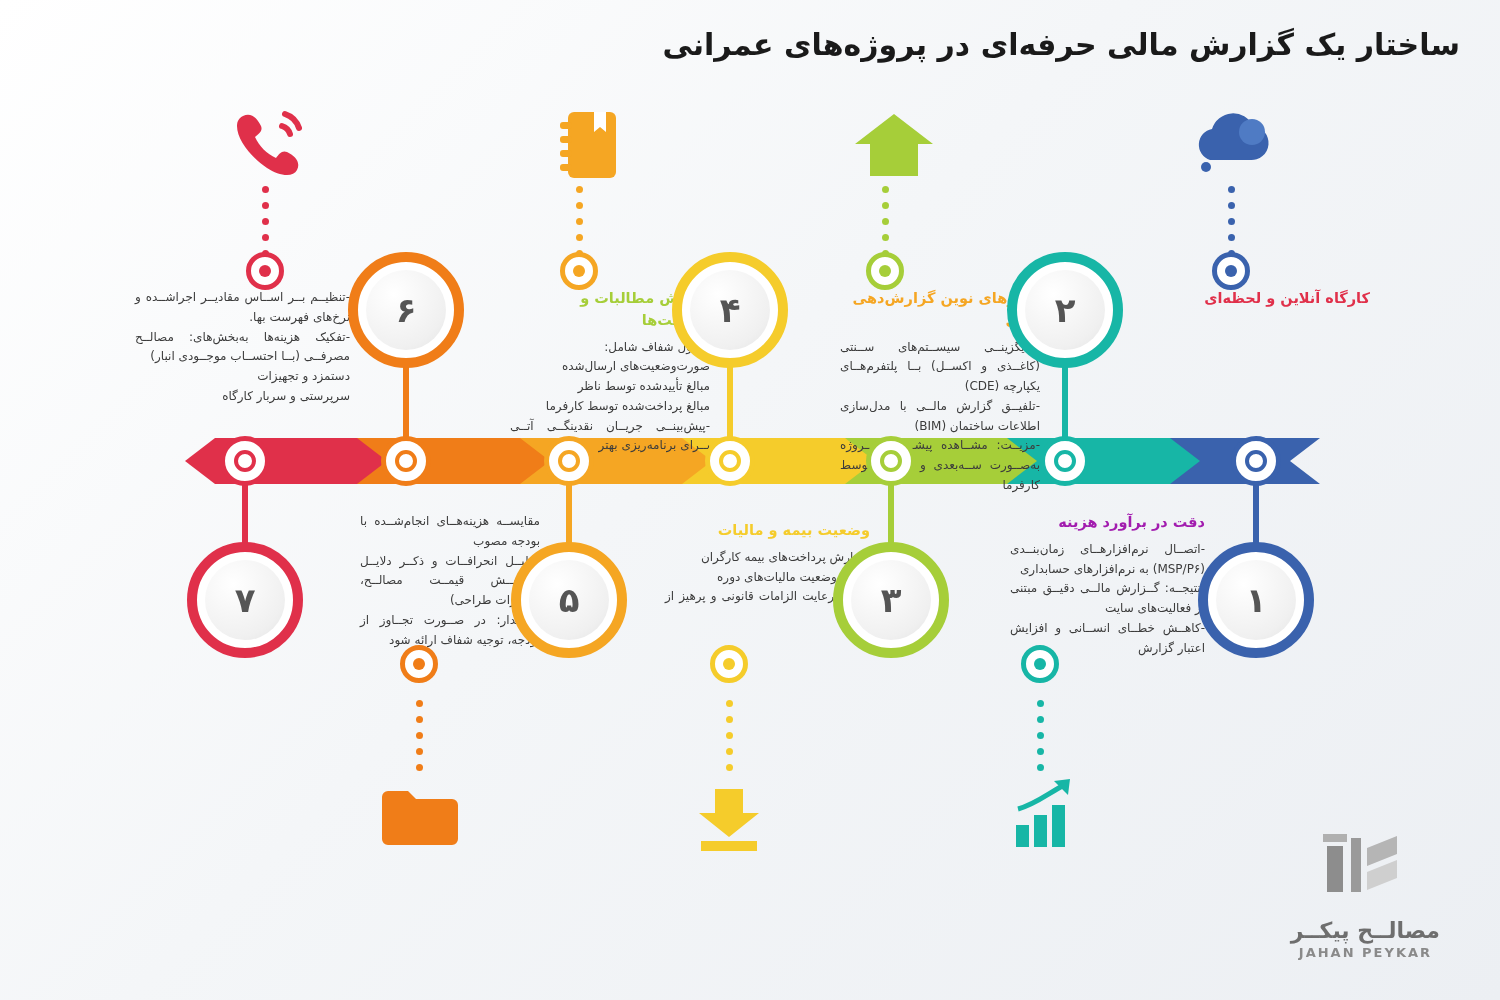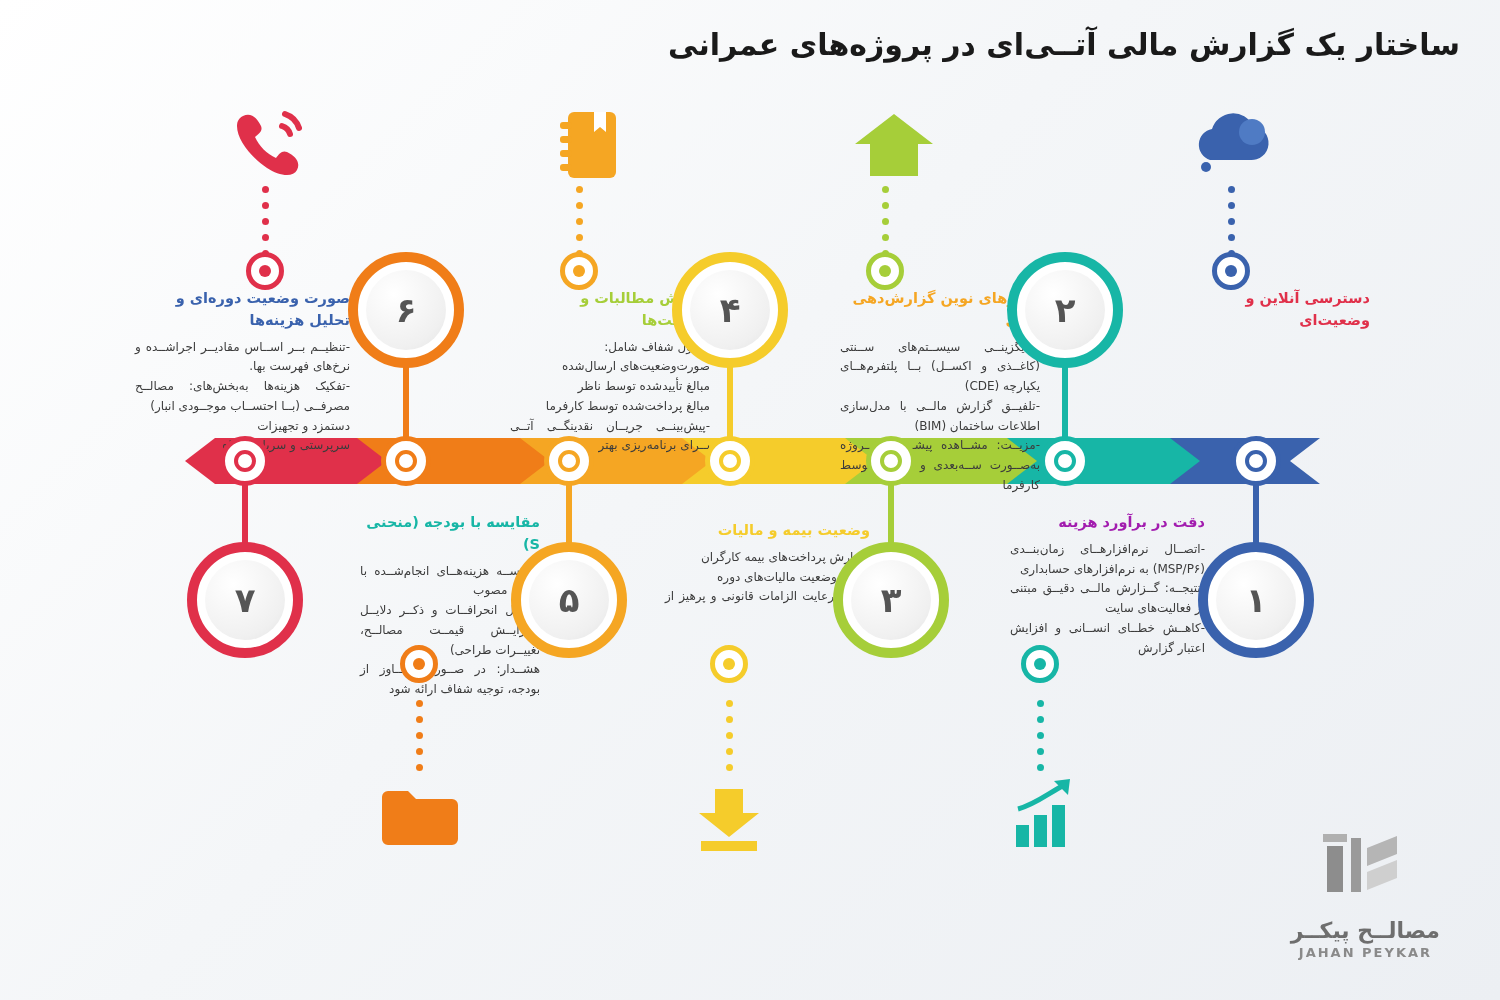--- a/index.html
+++ b/index.html
@@ -64,21 +64,21 @@
   .icon{position:absolute;z-index:4;}
 
   
   .logo{position:absolute;right:60px;bottom:40px;text-align:center;color:#7d7d7d;}
   .logo .fa{font-size:22px;font-weight:bold;color:#6e6e6e;margin-top:6px;letter-spacing:1px;}
   .logo .en{font-size:13px;font-weight:bold;color:#8a8a8a;letter-spacing:2px;margin-top:2px;}
 </style>
 </head>
 <body>
 
-<div class="title">ساختار یک گزارش مالی آتــی‌ای در پروژه‌های عمرانی</div>
+<div class="title">ساختار یک گزارش مالی حرفه‌ای در پروژه‌های عمرانی</div>
 
 <div class="bar">
   <svg width="1135" height="46" viewBox="0 0 1135 46">
     <defs>
       <linearGradient id="g1" x1="1" y1="0" x2="0" y2="0">
         <stop offset="0" stop-color="#3a62ad"></stop>
           <stop offset="1" stop-color="#3a62ad"></stop>
       </linearGradient>
     </defs>
 
@@ -267,29 +267,27 @@
 
 <div class="icon" style="right:1195px;top:108px;">
   <svg width="76" height="70" viewBox="0 0 76 70">
     <path d="M14,8 C22,4 28,10 32,18 C34,23 30,26 26,29 C30,38 38,46 47,50 C50,46 53,42 58,44 C66,48 72,54 68,62 C64,70 50,68 38,60 C22,49 8,32 8,18 C8,13 10,10 14,8 Z" fill="#e0304a"></path>
     <path d="M56,6 a22,22 0 0,1 14,14" stroke="#e0304a" stroke-width="6" fill="none" stroke-linecap="round"></path>
     <path d="M53,18 a12,12 0 0,1 8,8" stroke="#e0304a" stroke-width="6" fill="none" stroke-linecap="round"></path>
   </svg>
 </div>
 
 <div class="block" style="right:1150px;top:288px;width:215px;">
-  <h3 style="color:#3a62ad;">صورت وضعیت دوره‌ای و تحلیل هزینه‌ها</h3>
   <p style="white-space:pre-line;">-تنظیــم بــر اســاس مقادیــر اجراشــده و نرخ‌های فهرست بها.
 -تفکیک هزینه‌ها به‌بخش‌های: مصالــح مصرفــی (بــا احتســاب موجــودی انبار)
 دستمزد و تجهیزات
 سرپرستی و سربار کارگاه</p>
 </div>
 
 <div class="block" style="right:960px;top:512px;width:180px;">
-  <h3 style="color:#17b6a6;">مقایسه با بودجه (منحنی S)</h3>
   <p style="white-space:pre-line;">مقایســه هزینه‌هــای انجام‌شــده با بودجه مصوب
 تحلیــل انحرافــات و ذکــر دلایــل (افزایــش قیمــت مصالــح، تغییــرات طراحی)
 هشــدار: در صــورت تجــاوز از بودجه، توجیه شفاف ارائه شود</p>
 </div>
 
 <div class="block" style="right:790px;top:288px;width:200px;">
   <h3 style="color:#a6ce39;">گزارش مطالبات و پرداخت‌ها</h3>
   <p style="white-space:pre-line;">-جدول شفاف شامل:
 صورت‌وضعیت‌های ارسال‌شده
 مبالغ تأییدشده توسط ناظر
@@ -312,21 +310,21 @@
 </div>
 
 <div class="block" style="right:295px;top:512px;width:195px;">
   <h3 style="color:#a21caf;">دقت در برآورد هزینه</h3>
   <p style="white-space:pre-line;">-اتصــال نرم‌افزارهــای زمان‌بنــدی (MSP/P۶) به نرم‌افزارهای حسابداری
 -نتیجــه: گــزارش مالــی دقیــق مبتنی بر فعالیت‌های سایت
 -کاهــش خطــای انســانی و افزایش اعتبار گزارش</p>
 </div>
 
 <div class="block" style="right:130px;top:288px;width:200px;">
-  <h3 style="color:#e0304a;">دسترسی آنلاین و وضعیت‌ای</h3>
+  <h3 style="color:#e0304a;">کارگاه آنلاین و لحظه‌ای</h3>
 </div>
 
 <div class="logo">
   <svg width="96" height="80" viewBox="0 0 96 80">
     <path d="M10,18 h16 v46 h-16 z" fill="#8d8d8d"></path>
     <path d="M34,10 h10 v54 h-10 z" fill="#9a9a9a"></path>
     <path d="M50,20 l30,-12 v18 l-30,12 z" fill="#b5b5b5"></path>
     <path d="M50,44 l30,-12 v18 l-30,12 z" fill="#cfcfcf"></path>
     <path d="M6,6 h24 v8 h-24 z" fill="#b0b0b0"></path>
   </svg>

